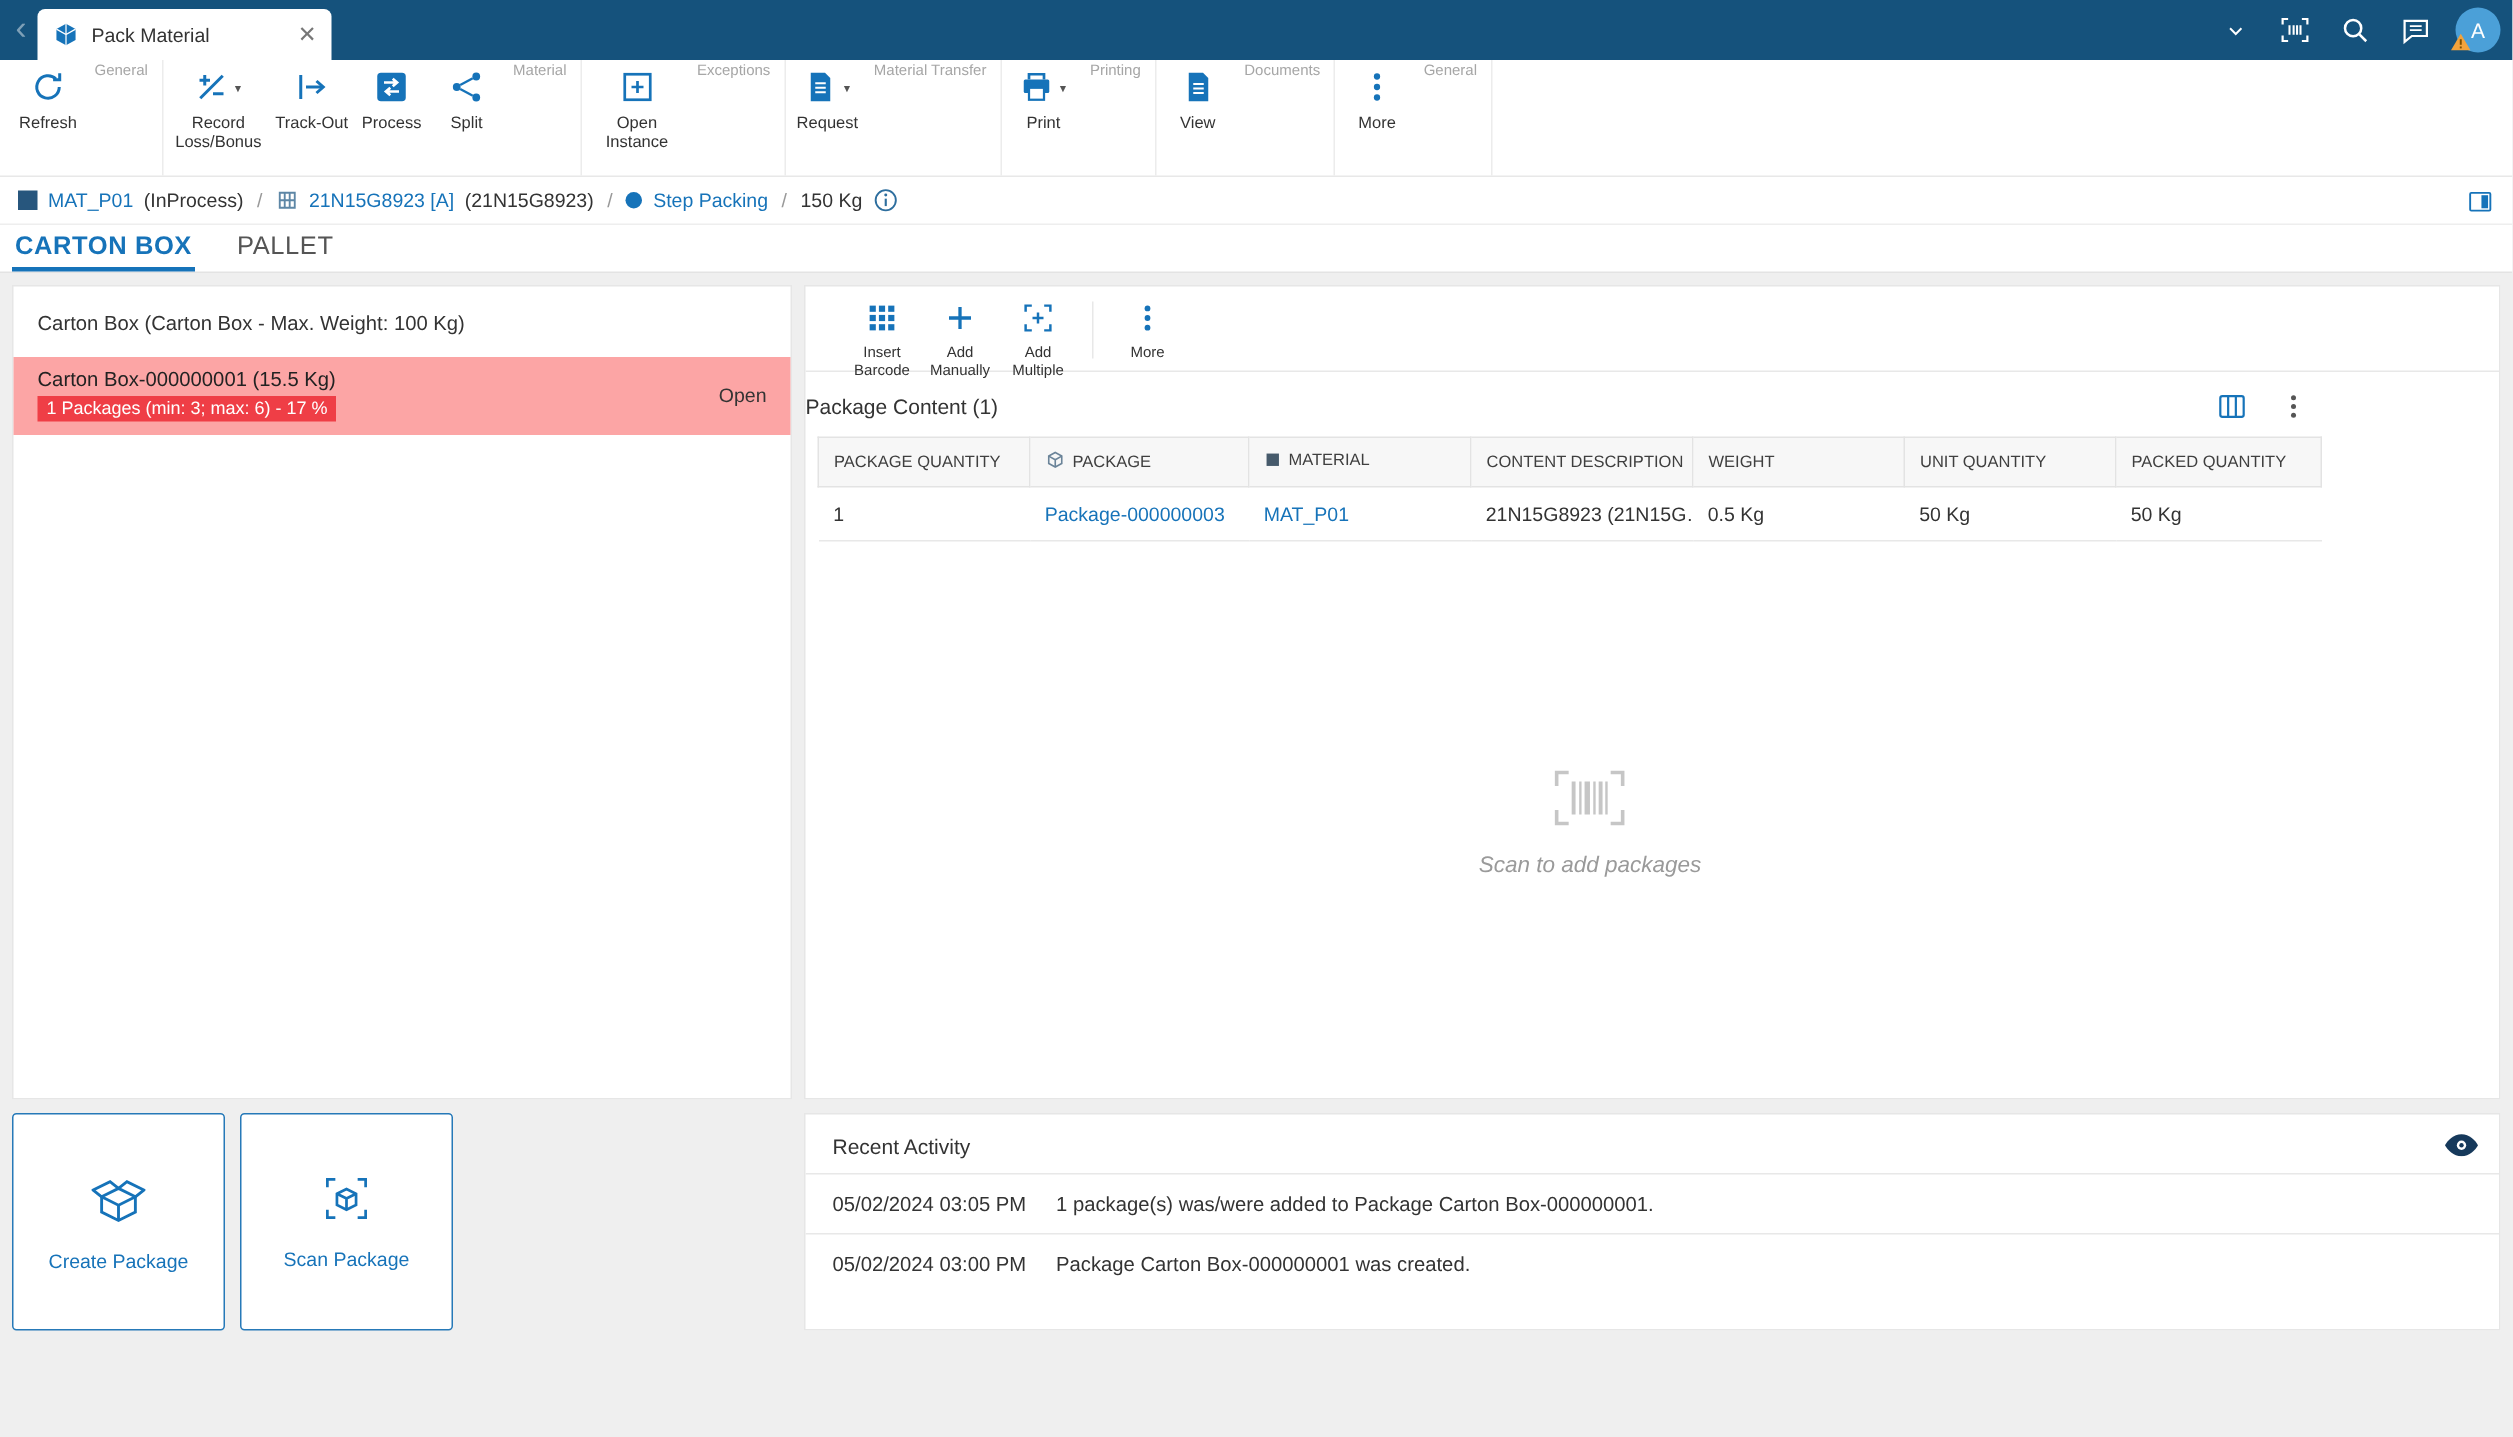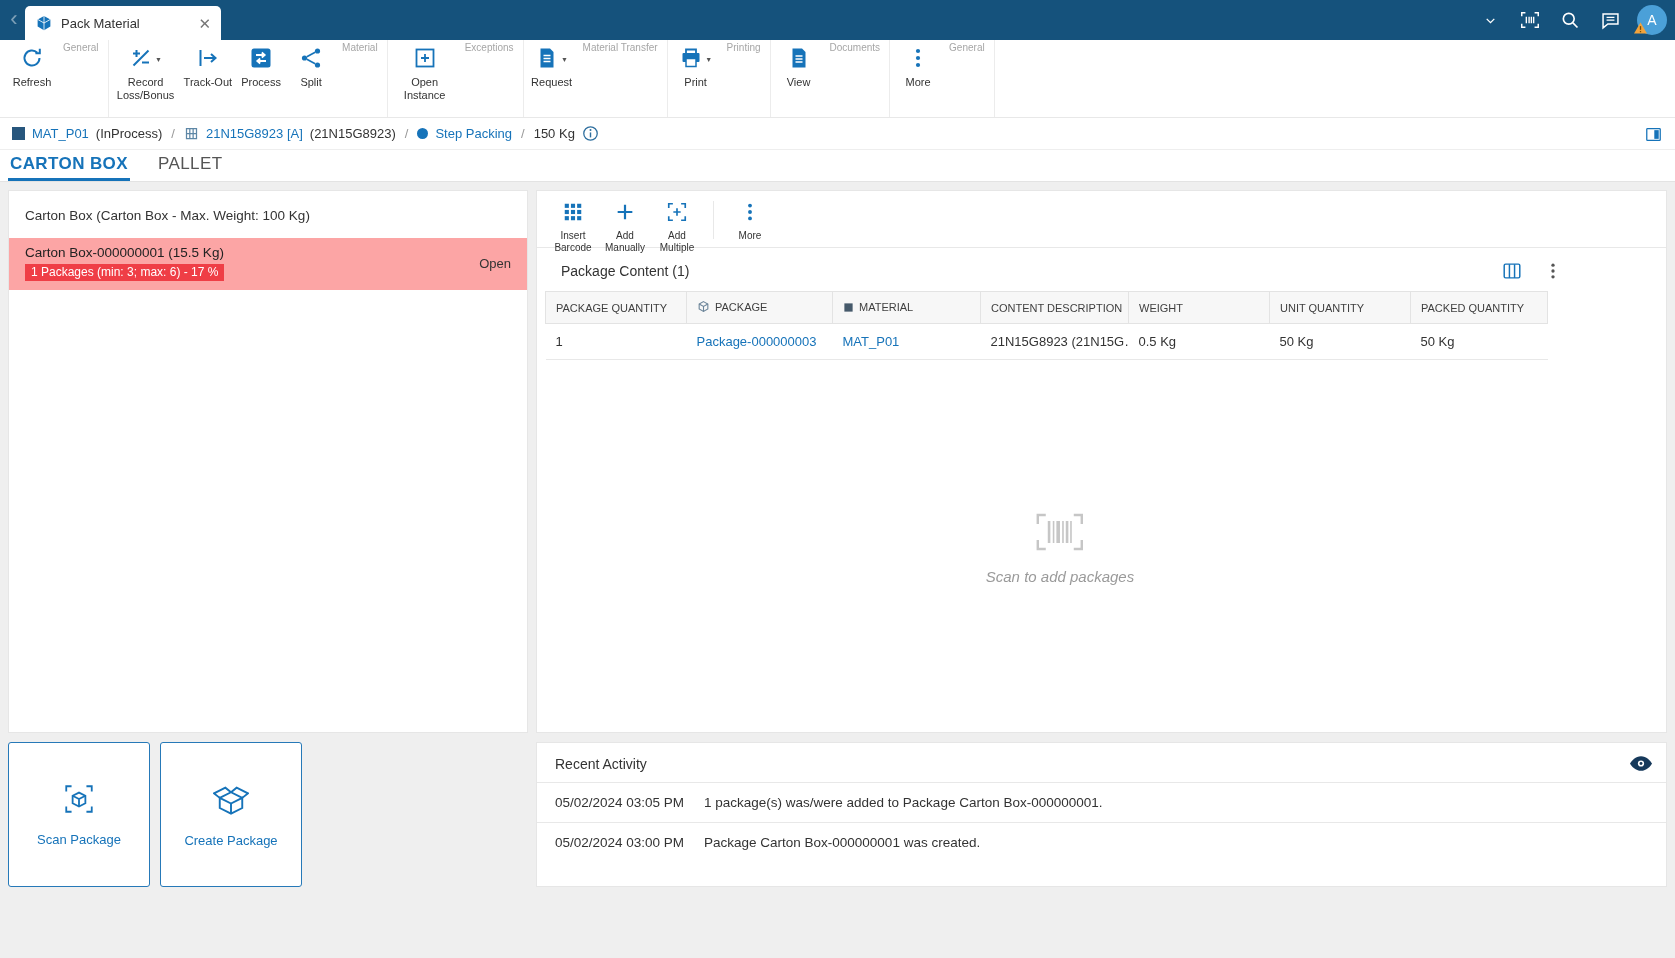--- a/index.html
+++ b/index.html
@@ -53,25 +53,25 @@
   
   .carton-title { padding:17px 16px 15px; font-size:13.5px; color:#333; }
   .carton-item { background:#fca5a5; padding:7px 16px 9px; display:flex; cursor:pointer; }
   .ci-left { flex:1; }
   .ci-title { font-size:13.5px; color:#222; }
   .ci-badge { display:inline-block; background:#EF3E46; color:#fff; font-size:12px; padding:1px 6px 2px; margin-top:4px; }
   .ci-status { align-self:center; font-size:13px; color:#333; margin-left:auto; }
 
   
   .content-panel { position:relative; display:flex; flex-direction:column; overflow:hidden; }
-  .content-toolbar { display:flex; align-items:stretch; padding:2px 8px 0 10px; border-bottom:1px solid #E8E8E8; height:57px; }
+  .content-toolbar { display:flex; align-items:stretch; padding:2px 8px 0 25px; border-bottom:1px solid #E8E8E8; height:57px; }
   .ct-btn { width:52px; display:flex; flex-direction:column; align-items:center; padding-top:8px; gap:4px; cursor:pointer; }
   .ct-btn .lbl { font-size:10px; color:#333; text-align:center; line-height:1.15; }
   .vsep { width:1px; background:#E8E8E8; margin:8px 10px; }
-  .content-header { display:flex; align-items:center; width:1002px; margin-left:24px; padding:12px 0 9px; }
+  .content-header { display:flex; align-items:center; width:1002px; margin-left:0; padding:12px 0 9px; }
   .content-title { font-size:14px; color:#333; flex:1; }
   .hdr-icon { margin-left:20px; cursor:pointer; display:flex; align-items:center; }
   table.pkg { border-collapse:collapse; margin-left:8px; width:1002px; table-layout:fixed; }
   .pkg th { background:#F7F7F7; border:1px solid #E3E3E3; font-weight:normal; font-size:11px; color:#3F3F3F;
             padding:8px 10px; text-align:left; white-space:nowrap; overflow:hidden; cursor:pointer; }
   .pkg td { border-bottom:1px solid #E8E8E8; padding:10px 10px; white-space:nowrap; overflow:hidden; font-size:13px; color:#333; }
   .pkg th.r, .pkg td.r { text-align:left; }
   .th-ico { display:inline-block; vertical-align:-2px; margin-right:5px; }
   .link { color:#1673B9; text-decoration:none; cursor:pointer; }
   .scan-hint { position:absolute; left:523px; top:320px; transform:translateX(-50%); text-align:center; color:#9E9E9E; }
@@ -459,40 +459,40 @@
             </g>
           </svg>
       </span>
       <div class="txt">Scan to add packages</div>
     </div>
   </div>
 
   <div class="pkg-actions">
     <div class="pkg-action-btn">
       <span>
-        <svg width="34" height="34" viewBox="0 0 32 32" fill="none" stroke="#1673B9" stroke-width="1.7">
-            <path d="M4 9V4h5M23 4h5v5M28 23v5h-5M9 28H4v-5"></path>
-            <path d="M10 13l6-3 6 3v7l-6 3-6-3z"></path>
-            <path d="M10 13l6 3 6-3M16 16v7"></path>
-          </svg>
-      </span>
-      <span>Scan Package</span>
-    </div>
-    <div class="pkg-action-btn">
-      <span>
         <svg width="36" height="36" viewBox="0 0 32 32" fill="none" stroke="#1673B9" stroke-width="1.7">
             <path d="M6 15l10 5 10-5v9l-10 5-10-5z"></path>
             <path d="M16 20v9"></path>
             <path d="M6 15l10-5 10 5"></path>
             <path d="M6 15L1 11l10-5 5 4"></path>
             <path d="M26 15l5-4-10-5-5 4"></path>
           </svg>
       </span>
       <span>Create Package</span>
     </div>
+    <div class="pkg-action-btn">
+      <span>
+        <svg width="34" height="34" viewBox="0 0 32 32" fill="none" stroke="#1673B9" stroke-width="1.7">
+            <path d="M4 9V4h5M23 4h5v5M28 23v5h-5M9 28H4v-5"></path>
+            <path d="M10 13l6-3 6 3v7l-6 3-6-3z"></path>
+            <path d="M10 13l6 3 6-3M16 16v7"></path>
+          </svg>
+      </span>
+      <span>Scan Package</span>
+    </div>
   </div>
 
   <div class="panel activity-panel">
     <div class="act-header">Recent Activity</div>
     <span class="eye-btn">
       <svg width="22" height="15" viewBox="0 0 24 16">
           <path d="M12 0C6.2 0 1.8 4.7 0 8c1.8 3.3 6.2 8 12 8s10.2-4.7 12-8c-1.8-3.3-6.2-8-12-8z" fill="#16395B"></path>
           <circle cx="12" cy="8" r="3.4" fill="#fff"></circle>
           <circle cx="12" cy="8" r="1.6" fill="#16395B"></circle>
         </svg>

